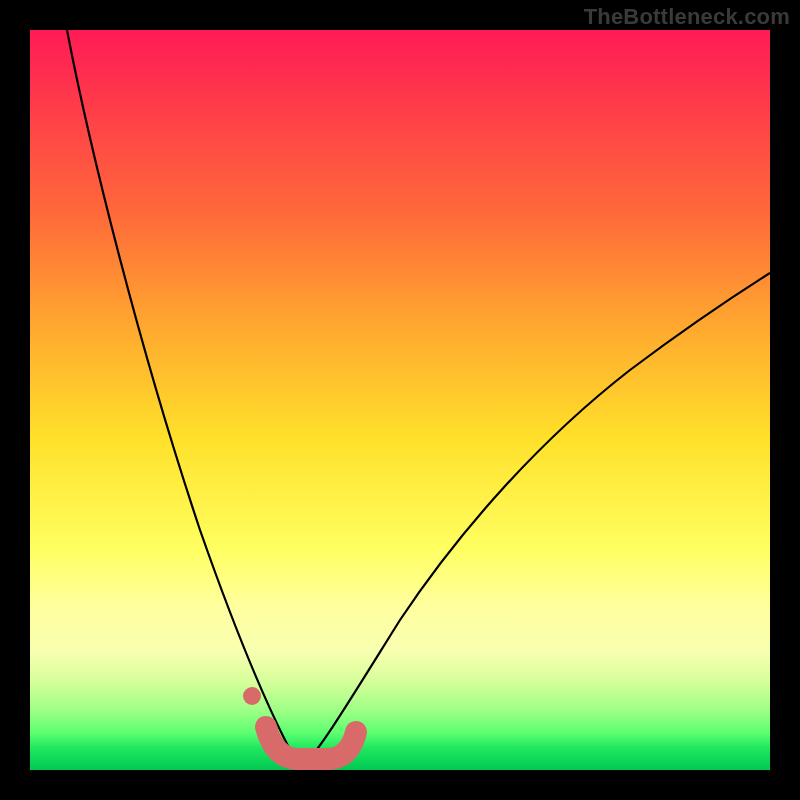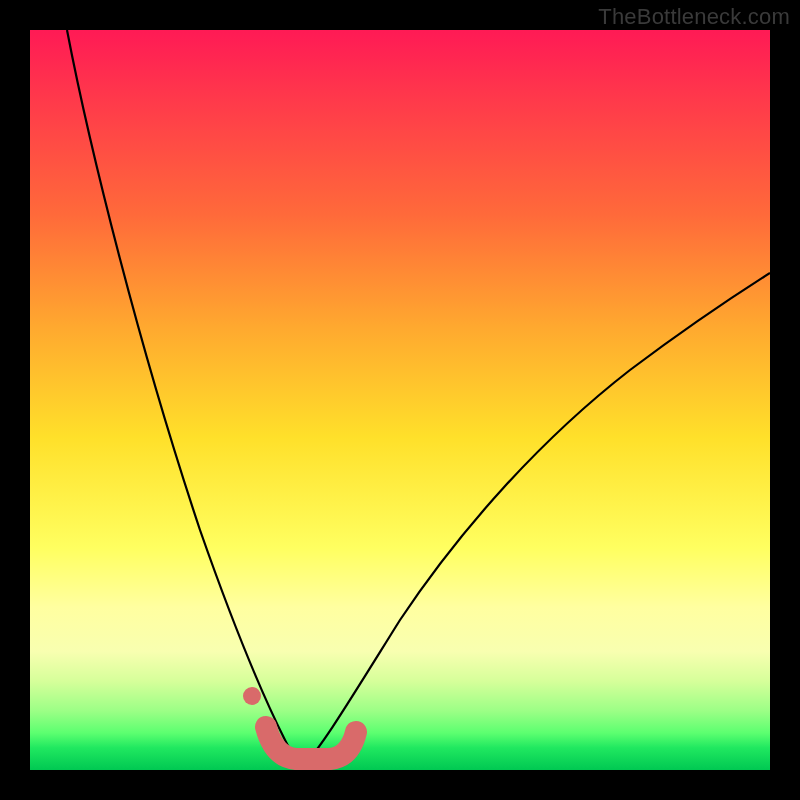--- a/index.html
+++ b/index.html
@@ -40,21 +40,21 @@
       #20e860 97%,
       #00c852 100%
     );
   }
   .watermark {
     position: absolute;
     top: 4px;
     right: 10px;
     color: #3a3a3a;
     font-size: 22px;
-    font-weight: 400;
+    font-weight: 700;
     letter-spacing: 0.2px;
     z-index: 10;
   }
   svg.curves {
     position: absolute;
     left: 0;
     top: 0;
     width: 740px;
     height: 740px;
   }

